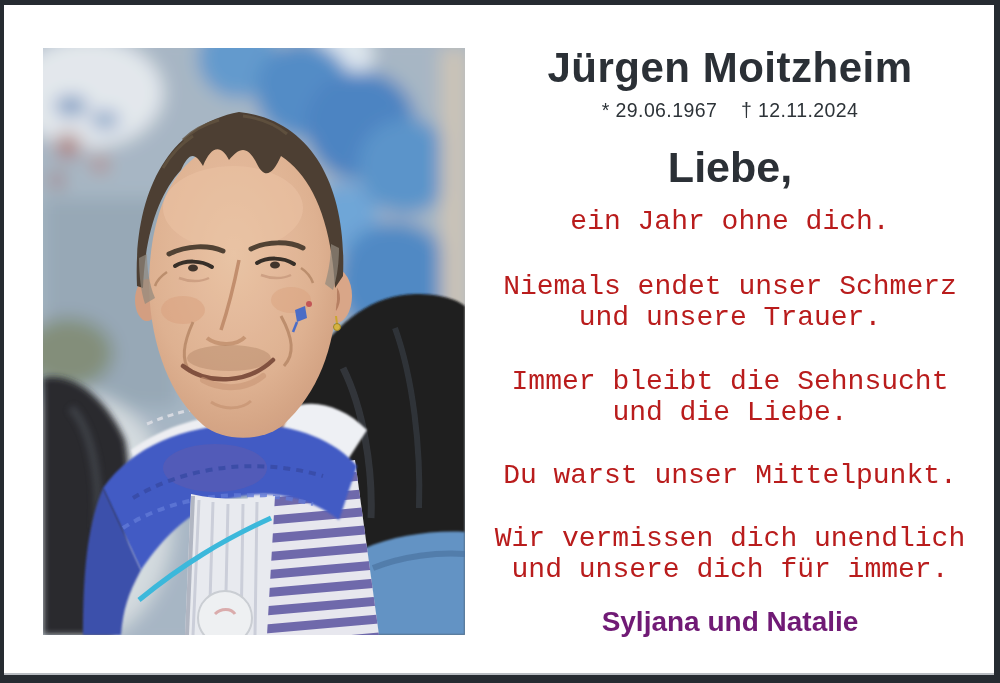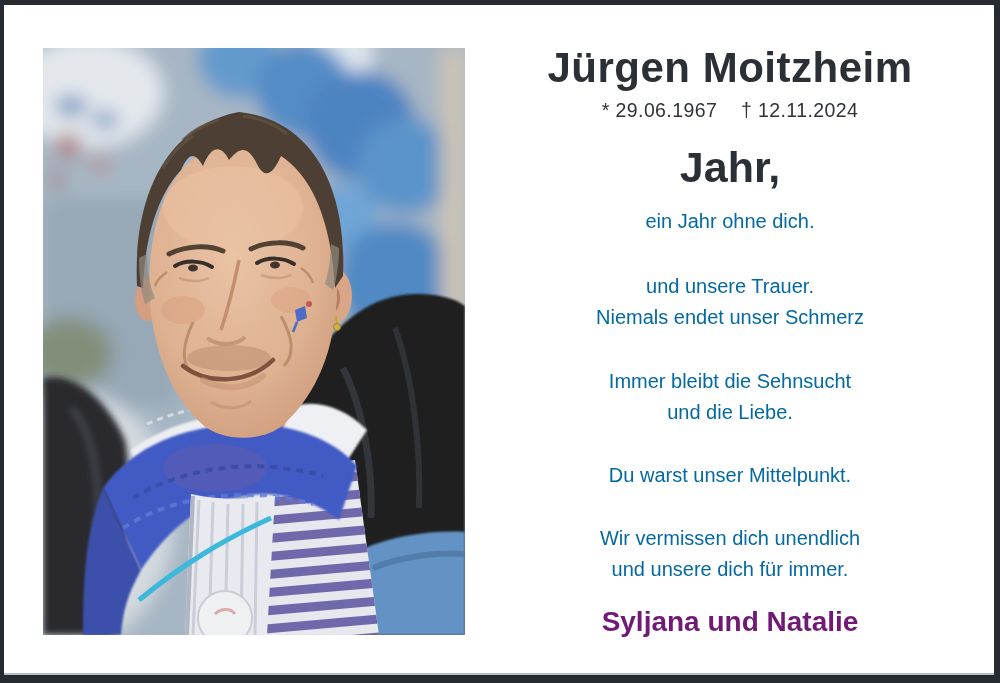--- a/index.html
+++ b/index.html
@@ -36,21 +36,21 @@
     position:absolute;left:0;width:100%;top:99px;
     font-size:19.5px;letter-spacing:.4px;color:#2d3338;
   }
   .dates span{margin:0 9px;text-align:right;}
   .salutation{
     position:absolute;left:0;width:100%;top:143px;
     font-size:43px;font-weight:bold;color:#2b3036;
   }
   .verse{
     position:absolute;left:0;width:100%;
-    font-size:20px;line-height:31px;color:#0369a1;
+    font-size:28px;line-height:31px;color:#b91c1c;font-family:Liberation Mono, monospace;
   }
   .v1{top:206px;}
   .v2{top:271px;}
   .v3{top:366px;}
   .v4{top:460px;}
   .v5{top:523px;}
   .signature{
     position:absolute;left:0;width:100%;top:606px;
     font-size:28px;font-weight:bold;color:#701a75;
   }
@@ -210,28 +210,28 @@
   <rect x="0" y="0" width="422" height="587" fill="#ffffff" opacity="0.04"></rect>
 </svg>
 </div>
 
 <div class="textcol">
   <h1 class="name">Jürgen Moitzheim</h1>
   <p class="dates">
     <span>* 29.06.1967</span>
     <span>† 12.11.2024</span>
   </p>
-  <p class="salutation">Jahr,</p>
+  <p class="salutation">Liebe,</p>
 
   <div class="verse v1">
     <p>ein Jahr ohne dich.</p>
   </div>
   <div class="verse v2">
+    <p>Niemals endet unser Schmerz</p>
     <p>und unsere Trauer.</p>
-    <p>Niemals endet unser Schmerz</p>
   </div>
   <div class="verse v3">
     <p>Immer bleibt die Sehnsucht</p>
     <p>und die Liebe.</p>
   </div>
   <div class="verse v4">
     <p>Du warst unser Mittelpunkt.</p>
   </div>
   <div class="verse v5">
     <p>Wir vermissen dich unendlich</p>

